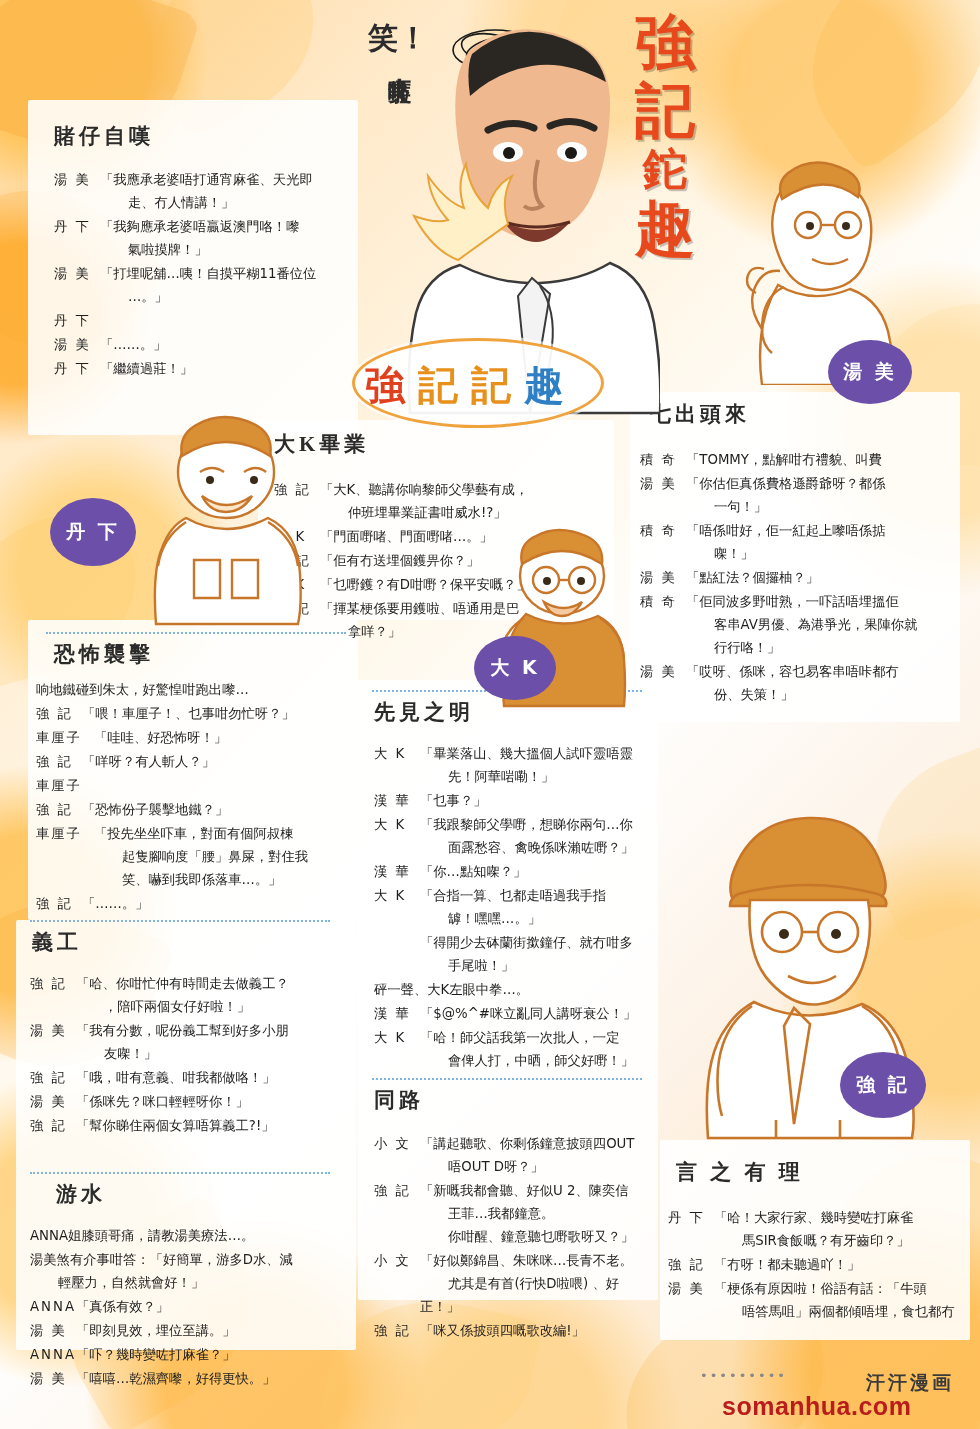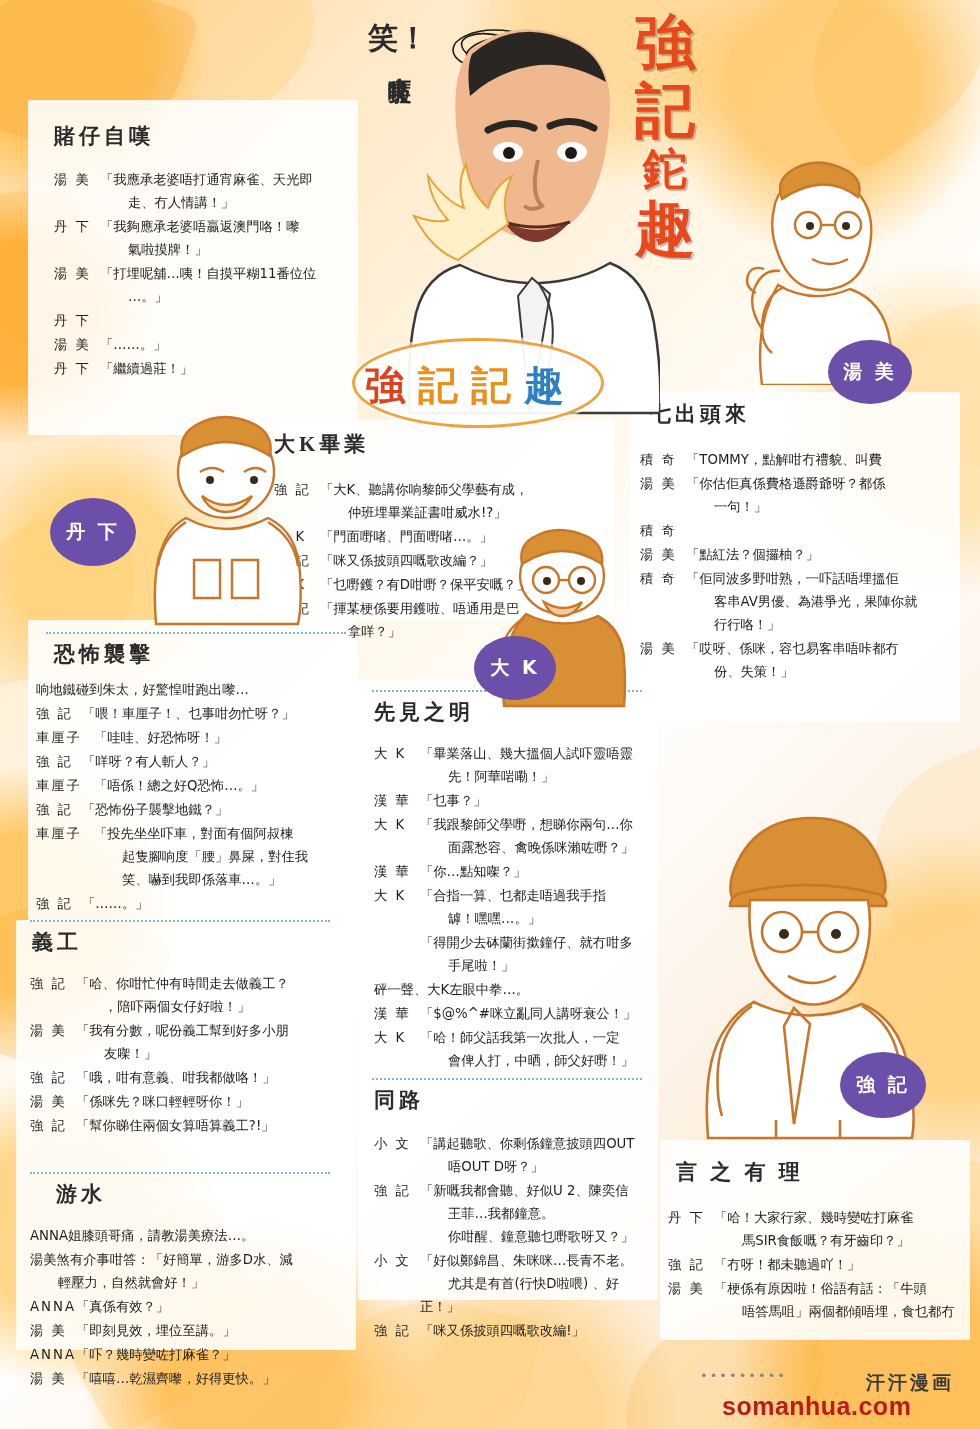--- a/index.html
+++ b/index.html
@@ -247,21 +247,21 @@
   <div class="ln">
       <span class="spk">強 記</span>
       <span class="txt"><span>「大K、聽講你响黎師父學藝有成，</span><span class="cont">仲班埋畢業証書咁威水!?」</span></span>
     </div>
   <div class="ln">
       <span class="spk">大 K</span>
       <span class="txt">「門面嘢啫、門面嘢啫…。」</span>
     </div>
   <div class="ln">
       <span class="spk">強 記</span>
-      <span class="txt">「咪又係披頭四嘅歌改編？」</span>
+      <span class="txt">「佢有冇送埋個鑊畀你？」</span>
     </div>
   <div class="ln">
       <span class="spk">大 K</span>
       <span class="txt">「乜嘢鑊？有D咁嘢？保平安嘅？」</span>
     </div>
   <div class="ln">
       <span class="spk">強 記</span>
       <span class="txt"><span>「揮某梗係要用鑊啦、唔通用是巴</span><span class="cont">拿咩？」</span></span>
     </div>
 </div>
@@ -279,21 +279,20 @@
   <div class="ln">
       <span class="spk" style="width:58px;flex:0 0 58px;">車厘子</span>
       <span class="txt">「哇哇、好恐怖呀！」</span>
     </div>
   <div class="ln">
       <span class="spk">強 記</span>
       <span class="txt">「咩呀？有人斬人？」</span>
     </div>
   <div class="ln">
       <span class="spk" style="width:58px;flex:0 0 58px;">車厘子</span>
-      <span class="txt">「唔係！總之好Q恐怖…。」</span>
     </div>
   <div class="ln">
       <span class="spk">強 記</span>
       <span class="txt">「恐怖份子襲擊地鐵？」</span>
     </div>
   <div class="ln">
       <span class="spk" style="width:58px;flex:0 0 58px;">車厘子</span>
       <span class="txt"><span>「投先坐坐吓車，對面有個阿叔棟</span><span class="cont">起隻腳响度「腰」鼻屎，對住我</span><span class="cont">笑、嚇到我即係落車…。」</span></span>
     </div>
   <div class="ln">
@@ -359,20 +358,21 @@
   <div class="ln">
       <span class="spk">積 奇</span>
       <span class="txt"><span>「TOMMY，點解咁冇禮貌、叫費</span></span>
     </div>
   <div class="ln">
       <span class="spk">湯 美</span>
       <span class="txt"><span>「你估佢真係費格遜爵爺呀？都係</span><span class="cont">一句！」</span></span>
     </div>
   <div class="ln">
       <span class="spk">積 奇</span>
+      <span class="txt"><span>「唔係咁好，佢一紅起上嚟唔係掂</span><span class="cont">㗎！」</span></span>
     </div>
   <div class="ln">
       <span class="spk">湯 美</span>
       <span class="txt">「點紅法？個攞柚？」</span>
     </div>
   <div class="ln">
       <span class="spk">積 奇</span>
       <span class="txt"><span>「佢同波多野咁熟，一吓話唔埋搵佢</span><span class="cont">客串AV男優、為港爭光，果陣你就</span><span class="cont">行行咯！」</span></span>
     </div>
   <div class="ln">

